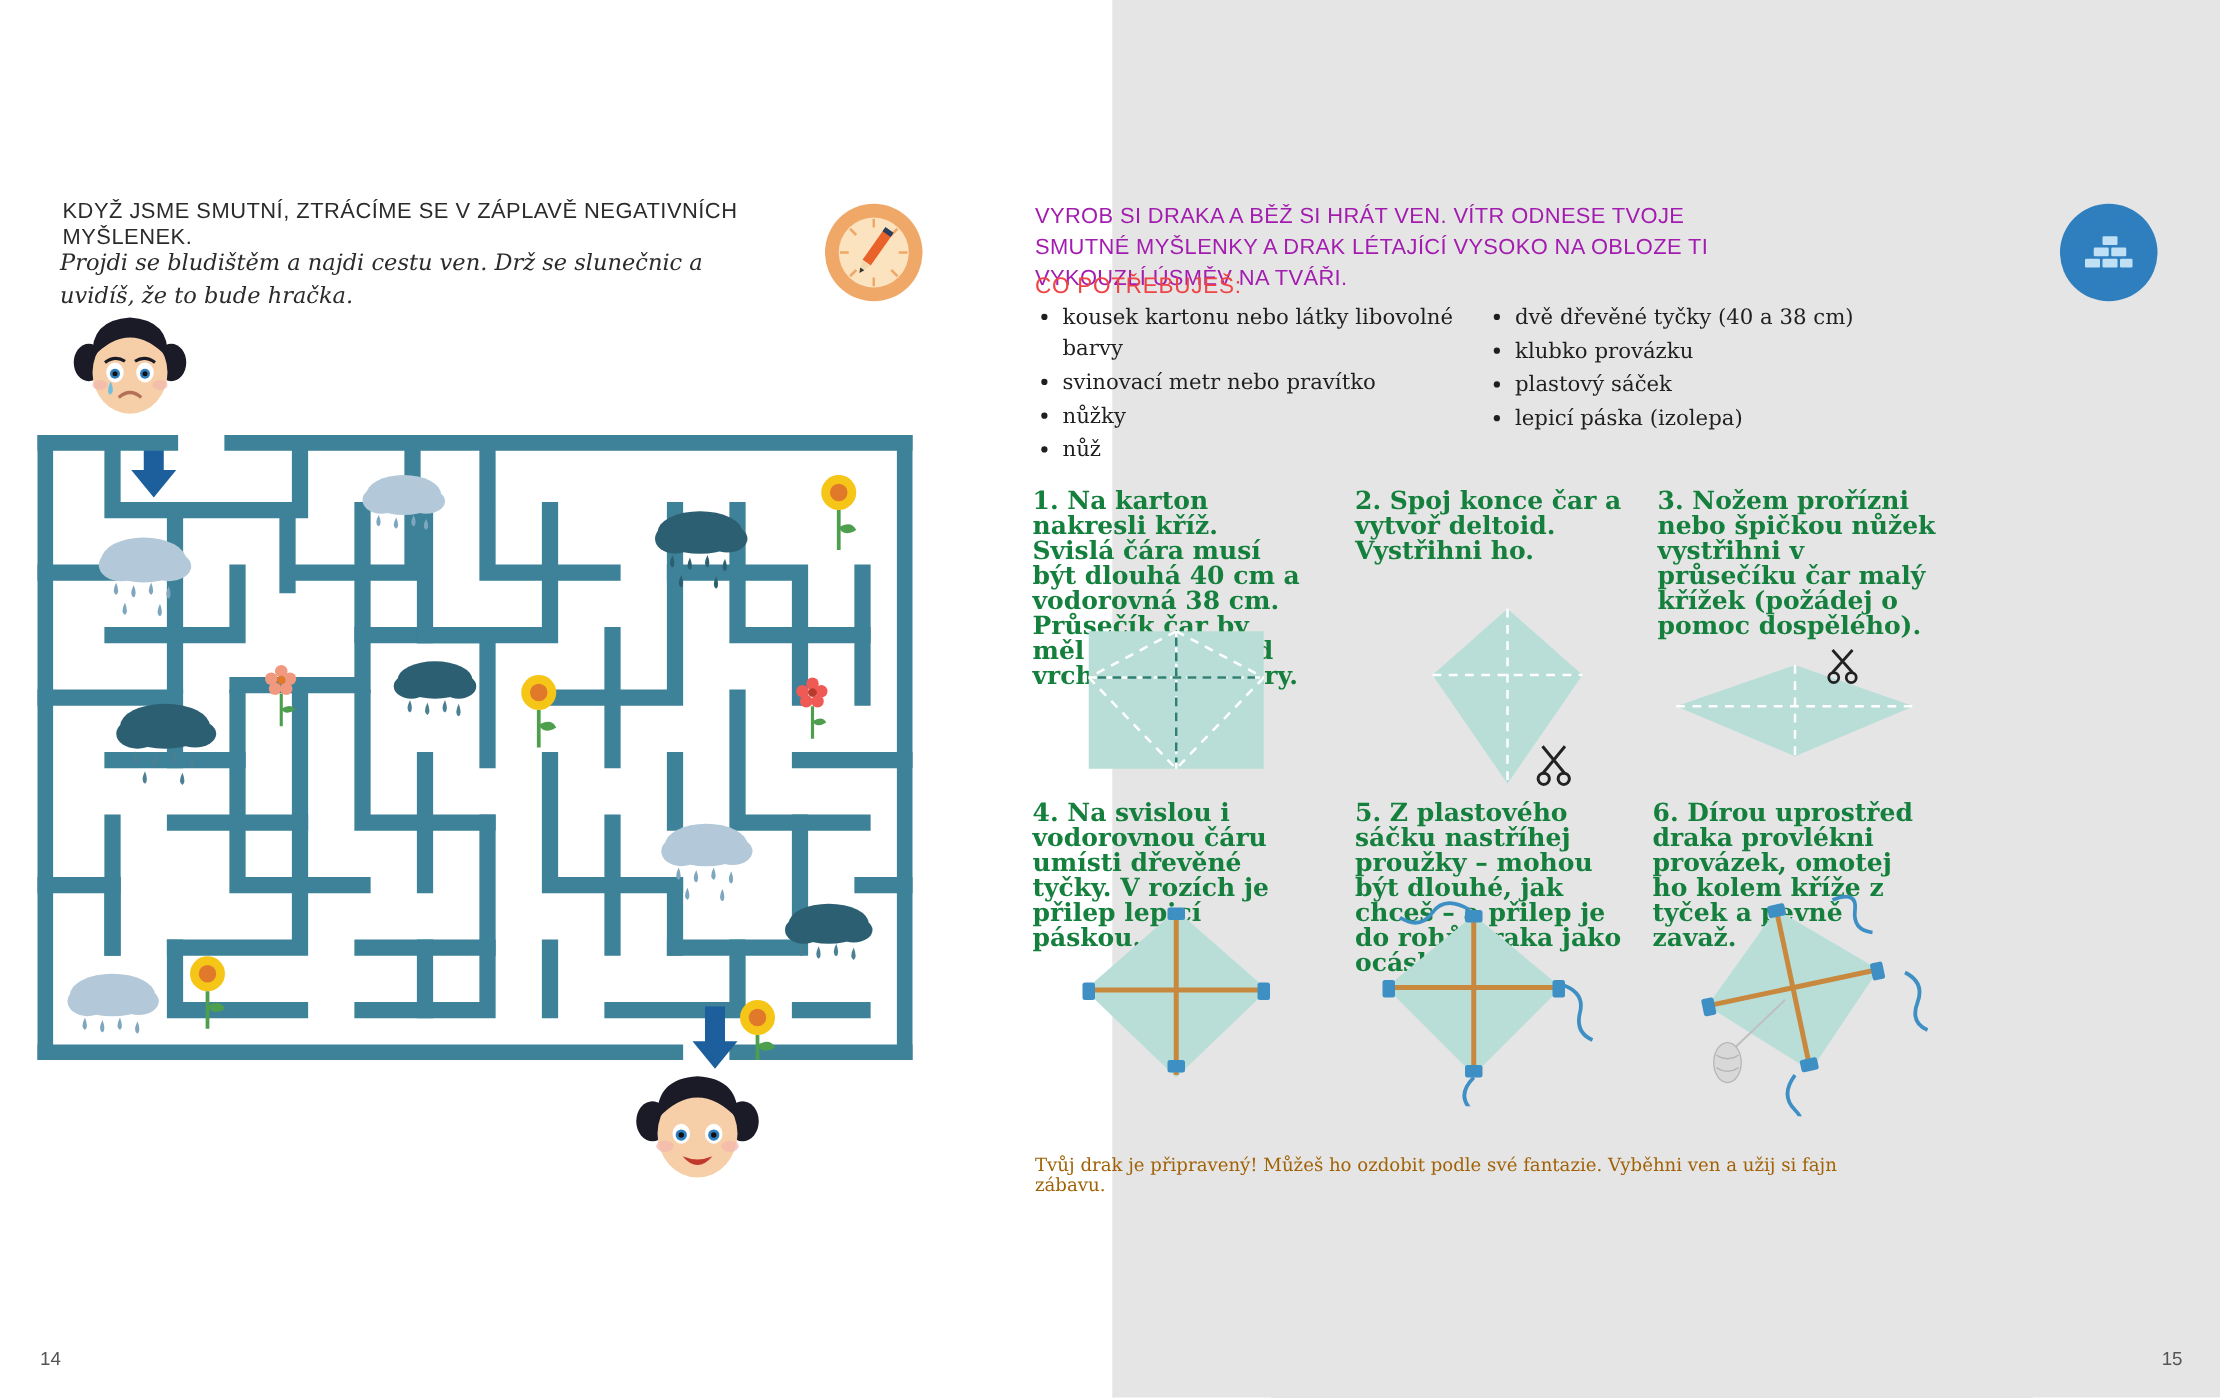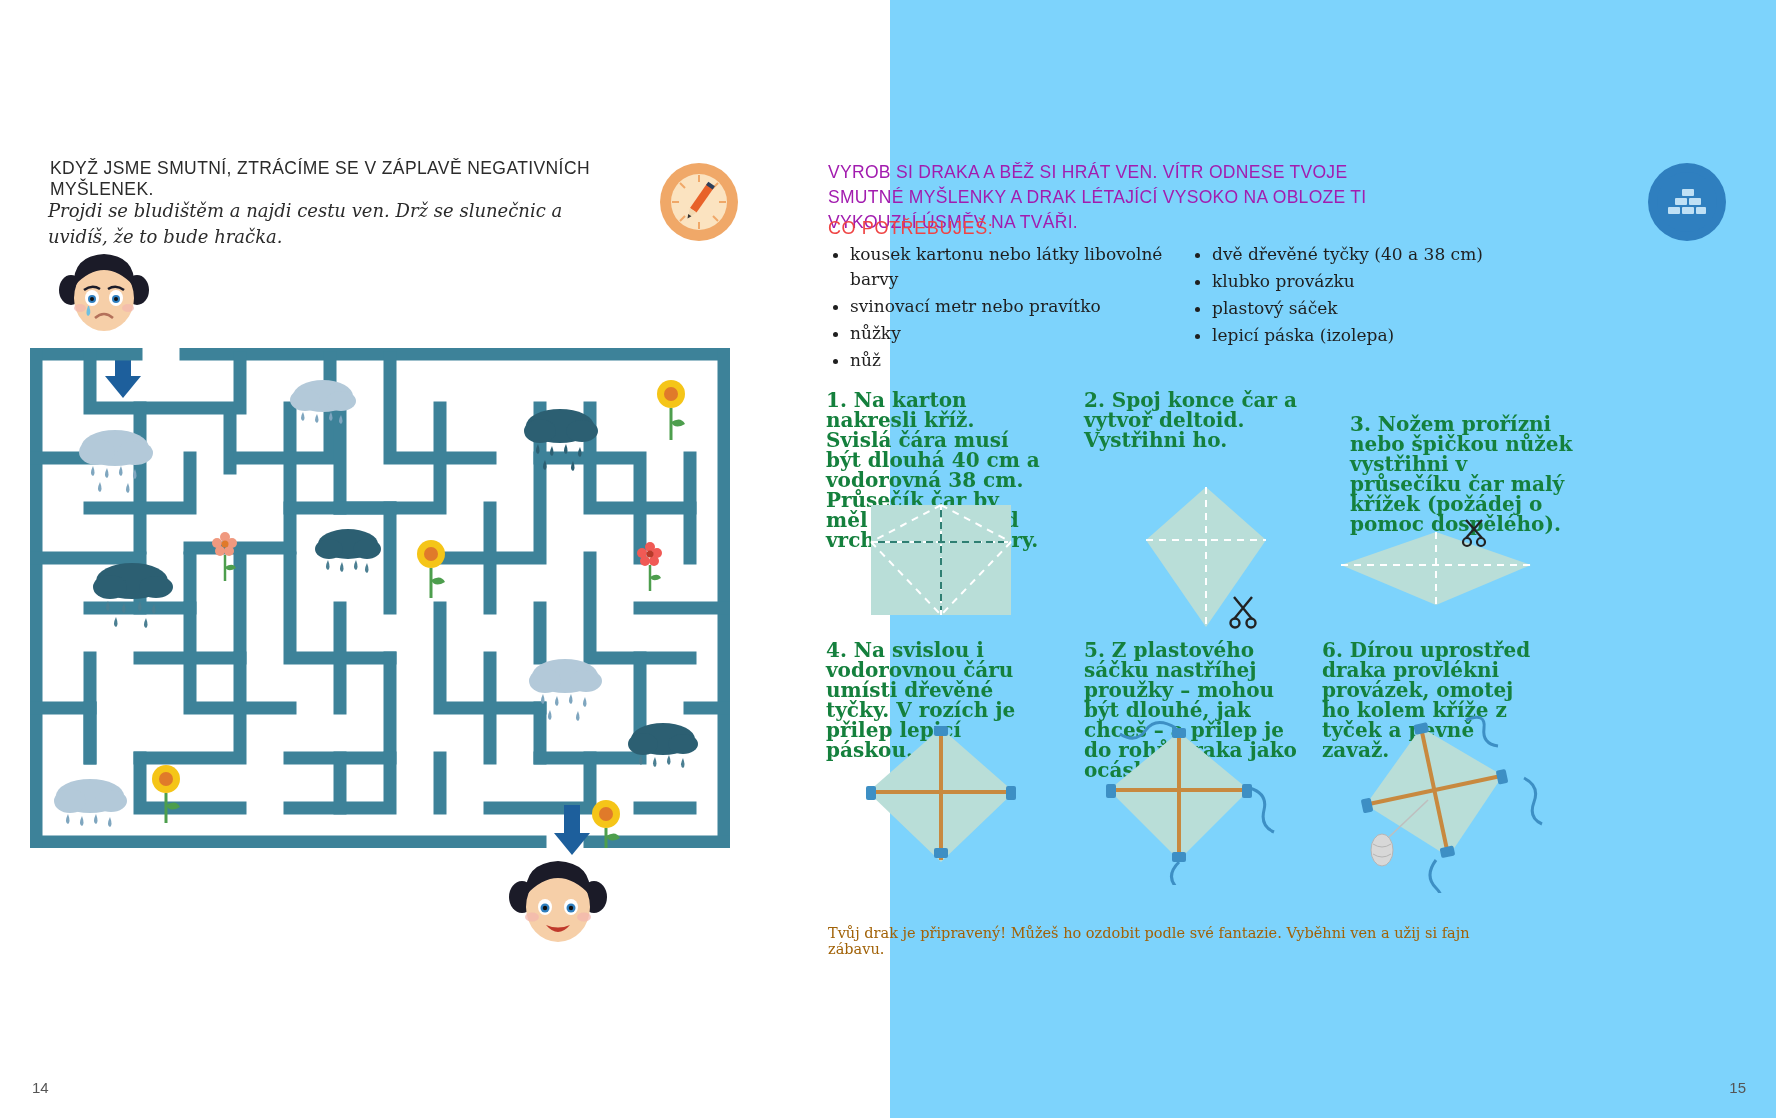--- a/index.html
+++ b/index.html
@@ -6,21 +6,21 @@
   html, body { margin:0; padding:0; }
   body {
     width:1776px; height:1118px;
     font-family:"Liberation Sans", sans-serif;
     background:#ffffff;
     overflow:hidden;
     position:relative;
   }
   .page { position:absolute; inset:0; display:flex; }
   .left-page { width:890px; height:1118px; position:relative; background:#ffffff; }
-  .right-page { width:886px; height:1118px; position:relative; background:#7dd3fc; }
+  .right-page { width:886px; height:1118px; position:relative; background:#e5e5e5; }
   .gutter { position:absolute; left:889px; top:0; width:2px; height:1118px; background:#e8e8e8; }
 
   
   .header-band {
     position:absolute; left:0; top:0; width:1776px; height:137px;
     background:#f9c983;
     background-image:radial-gradient(#ffe0ab 4px, transparent 4.5px);
     background-size:34px 34px;
     background-position:6px 6px;
   }
@@ -487,21 +487,21 @@
       <li>klubko provázku</li>
       <li>plastový sáček</li>
       <li>lepicí páska (izolepa)</li>
     </ul>
   </div>
 
   <div class="steps">
 
     <div class="step" style="left:0; top:0;">1. Na karton nakresli kříž. Svislá čára musí být dlouhá 40 cm a vodorovná 38 cm. Průsečík čar by měl být 14 cm od vrcholu svislé čáry.</div>
     <div class="step" style="left:258px; top:0;">2. Spoj konce čar a vytvoř deltoid. Vystřihni ho.</div>
-    <div class="step" style="left:524px; top:0; width:230px;margin-top:24px;">3. Nožem prořízni nebo špičkou nůžek vystřihni v průsečíku čar malý křížek (požádej o pomoc dospělého).</div>
+    <div class="step" style="left:500px; top:0; width:230px;">3. Nožem prořízni nebo špičkou nůžek vystřihni v průsečíku čar malý křížek (požádej o pomoc dospělého).</div>
 
     <div class="step-fig" style="left:40px; top:110px;">
       <svg width="150" height="120" viewBox="0 0 150 120">
         <rect x="5" y="5" width="140" height="110" fill="#b9ded8"></rect>
         <g stroke="#ffffff" stroke-width="2" stroke-dasharray="7 6" fill="none">
           <line x1="75" y1="5" x2="75" y2="115"></line>
           <line x1="5" y1="42" x2="145" y2="42"></line>
           <line x1="75" y1="5" x2="5" y2="42"></line>
           <line x1="75" y1="5" x2="145" y2="42"></line>
           <line x1="5" y1="42" x2="75" y2="115"></line>

